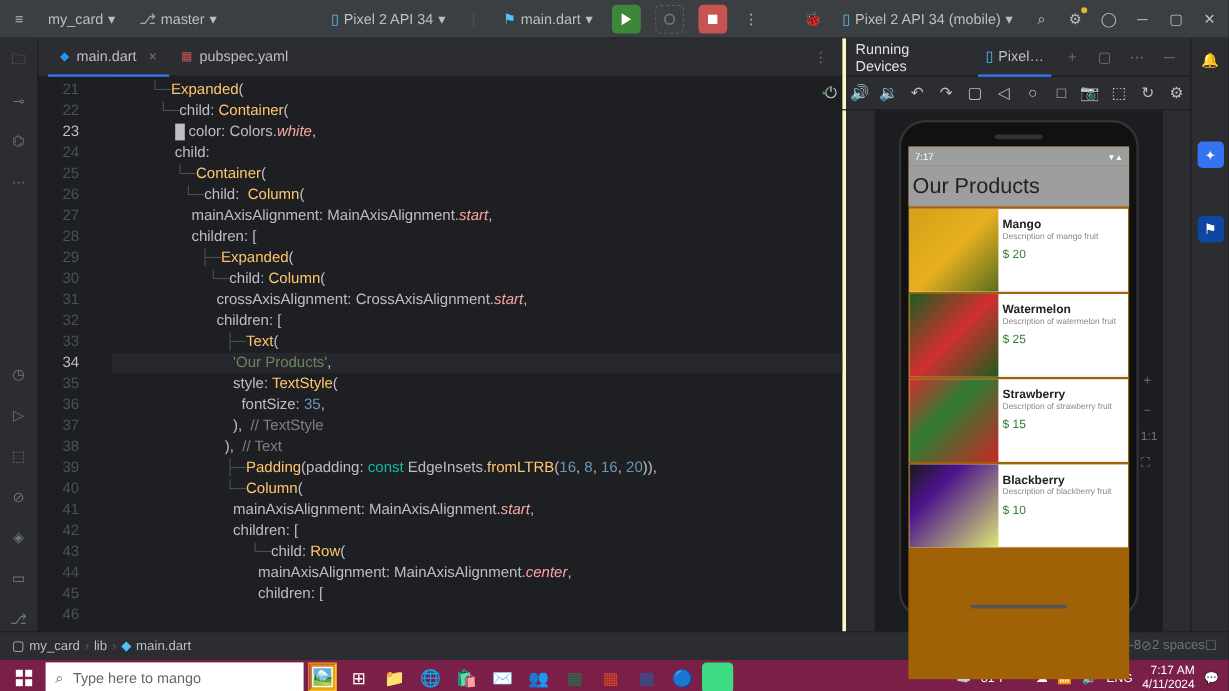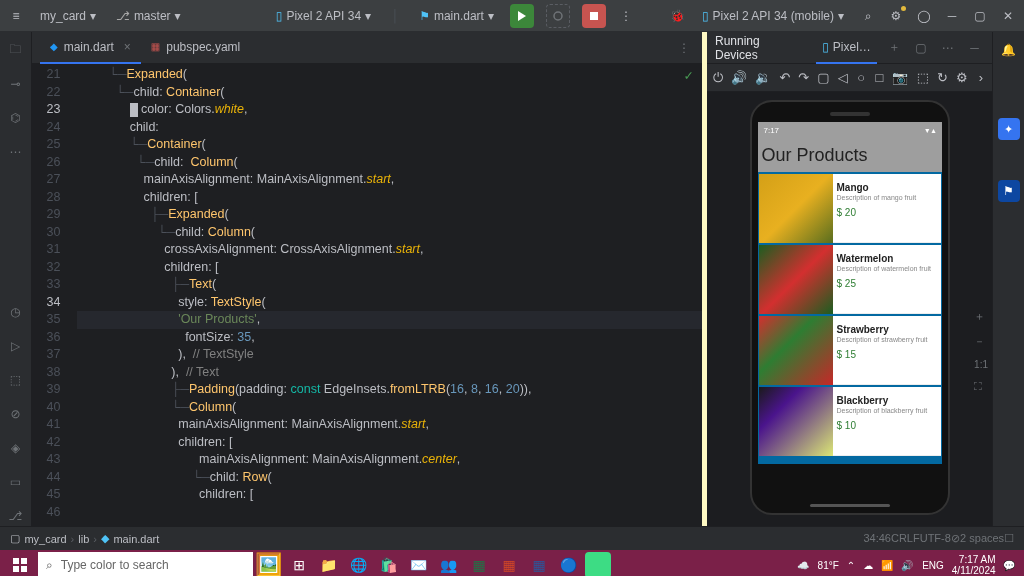--- a/index.html
+++ b/index.html
@@ -19,53 +19,53 @@
     
     .editor-section { flex: 1; display: flex; flex-direction: column; background: #1e1f22; }
     .tabs-row { height: 32px; background: #2b2d30; display: flex; align-items: center; padding: 0 8px; border-bottom: 1px solid #1e1f22; }
     .tab { padding: 0 10px; height: 32px; display: flex; align-items: center; gap: 6px; font-size: 12px; border-bottom: 2px solid transparent; }
     .tab.active { border-bottom-color: #3574f0; color: #bcbec4; }
     .tab-close { color: #6f7377; cursor: pointer; margin-left: 4px; }
     .tab-icon-dart { color: #2196f3; font-size: 10px; }
     .tab-icon-pub { color: #c75450; font-size: 10px; }
     
     .code-area { flex: 1; display: flex; overflow: hidden; font-family: "JetBrains Mono", Consolas, monospace; font-size: 12.5px; line-height: 17.5px; }
-    .line-numbers { width: 45px; background: #1e1f22; text-align: center; padding: 2px 6px 0 4px; color: #4b5059; user-select: none; }
+    .line-numbers { width: 45px; background: #1e1f22; text-align: left; padding: 2px 6px 0 4px; color: #4b5059; user-select: none; margin-left: 16px; }
     .line-numbers div { height: 17.5px; }
     .line-numbers .current { color: #bcbec4; }
     .code-lines { flex: 1; padding-top: 2px; position: relative; }
     .code-line { height: 17.5px; white-space: pre; padding-left: 4px; }
     .code-line.highlight { background: #26282e; }
     .tree-line { color: #4b5059; }
     .c-kw { color: #14b8a6; }
     .c-type { color: #ffc66d; }
     .c-str { color: #6a8759; }
     .c-num { color: #6897bb; }
     .c-comment { color: #808080; }
     .c-method { color: #ffc66d; }
-    .c-static { color: #eab308; font-style: italic; }
+    .c-static { color: #fca5a5; font-style: italic; }
     .cursor-box { display: inline-block; width: 8px; height: 14px; background: #bcbec4; vertical-align: middle; }
     
     .check-icon { position: absolute; right: 8px; top: 4px; color: #499c54; }
     
     .right-gutter { width: 32px; background: #2b2d30; display: flex; flex-direction: column; align-items: center; padding-top: 8px; gap: 14px; border-left: 1px solid #1e1f22; }
     .flutter-icon { width: 22px; height: 22px; background: #0d47a1; border-radius: 4px; display: flex; align-items: center; justify-content: center; color: #fff; font-size: 12px; }
     .ai-icon { width: 22px; height: 22px; background: #3574f0; border-radius: 4px; color: #fff; font-size: 11px; display: flex; align-items: center; justify-content: center; }
     
-    .running-panel { width: 290px; background: #2b2d30; display: flex; flex-direction: column; border-left: 5px solid #fef9c3; }
+    .running-panel { width: 290px; background: #2b2d30; display: flex; flex-direction: column; border-left: 3px solid #fef9c3; align-items: center; }
     .rp-header { height: 32px; display: flex; align-items: center; padding: 0 8px; gap: 8px; border-bottom: 1px solid #1e1f22; }
     .rp-title { color: #dfe1e5; font-size: 12px; }
     .rp-tab { padding: 0 6px; height: 32px; display: flex; align-items: center; gap: 4px; font-size: 12px; border-bottom: 2px solid #3574f0; }
     .rp-toolbar { height: 28px; display: flex; align-items: center; padding: 0 6px; gap: 8px; border-bottom: 1px solid #1e1f22; }
     .rp-tool { width: 16px; height: 16px; display: flex; align-items: center; justify-content: center; color: #bcbec4; cursor: pointer; font-size: 13px; }
     
     .device-frame { flex: 1; background: #1c1d20; padding: 8px 20px; display: flex; flex-direction: column; align-items: center; position: relative; }
     .phone { width: 200px; height: 415px; background: #111; border-radius: 22px; padding: 10px 6px 24px; position: relative; border: 2px solid #333; }
     .phone-speaker { width: 40px; height: 4px; background: #333; border-radius: 2px; margin: 0 auto 6px; }
-    .phone-screen { width: 100%; height: 342px; background: #0369a1; overflow: hidden; }
+    .phone-screen { width: 100%; height: 444px; background: #a16207; overflow: hidden; }
     .phone-statusbar { height: 16px; background: #9e9e9e; display: flex; align-items: center; justify-content: space-between; padding: 0 6px; font-size: 8px; color: #fff; }
     .app-header { height: 34px; background: #9e9e9e; display: flex; align-items: center; padding: 0 4px; font-size: 18px; color: #222; }
     .product-card { display: flex; background: #fff; height: 69px; margin: 2px 1px; border-bottom: 1px solid #eee; }
     .product-img { width: 74px; height: 69px; }
     .img-mango { background: linear-gradient(135deg, #d4a017 0%, #e8b020 50%, #5a6e1e 100%); }
     .img-watermelon { background: linear-gradient(135deg, #1b5e20 0%, #d32f2f 50%, #1b5e20 100%); }
     .img-strawberry { background: linear-gradient(135deg, #d32f2f 0%, #2e7d32 40%, #c62828 100%); }
     .img-blackberry { background: linear-gradient(135deg, #1a1a1a 0%, #4a148c 30%, #dce775 100%); }
     .product-info { flex: 1; padding: 8px 4px; }
     .product-name { font-size: 10px; font-weight: 600; color: #222; }
@@ -195,31 +195,31 @@
           <div class="code-line">              <span class="">child:</span></div>
           <div class="code-line">              <span class="tree-line">└─</span><span class="c-type">Container</span><span class="">(</span></div>
           <div class="code-line">                <span class="tree-line">└─</span><span class="">child:  </span><span class="c-type">Column</span><span class="">(</span></div>
           <div class="code-line">                  <span class="">mainAxisAlignment: MainAxisAlignment.</span><span class="c-static">start</span><span class="">,</span></div>
           <div class="code-line">                  <span class="">children: [</span></div>
           <div class="code-line">                    <span class="tree-line">├─</span><span class="c-type">Expanded</span><span class="">(</span></div>
           <div class="code-line">                      <span class="tree-line">└─</span><span class="">child: </span><span class="c-type">Column</span><span class="">(</span></div>
           <div class="code-line">                        <span class="">crossAxisAlignment: CrossAxisAlignment.</span><span class="c-static">start</span><span class="">,</span></div>
           <div class="code-line">                        <span class="">children: [</span></div>
           <div class="code-line">                          <span class="tree-line">├─</span><span class="c-type">Text</span><span class="">(</span></div>
+          <div class="code-line highlight">                            <span class="c-str">'Our Products'</span><span class="">,</span></div>
           <div class="code-line">                            <span class="">style: </span><span class="c-type">TextStyle</span><span class="">(</span></div>
-          <div class="code-line highlight">                            <span class="c-str">'Our Products'</span><span class="">,</span></div>
           <div class="code-line">                              <span class="">fontSize: </span><span class="c-num">35</span><span class="">,</span></div>
           <div class="code-line">                            <span class="">),  </span><span class="c-comment">// TextStyle</span></div>
           <div class="code-line">                          <span class="">),  </span><span class="c-comment">// Text</span></div>
           <div class="code-line">                          <span class="tree-line">├─</span><span class="c-type">Padding</span><span class="">(padding: </span><span class="c-kw">const</span><span class=""> EdgeInsets.</span><span class="c-method">fromLTRB</span><span class="">(</span><span class="c-num">16</span><span class="">, </span><span class="c-num">8</span><span class="">, </span><span class="c-num">16</span><span class="">, </span><span class="c-num">20</span><span class="">)),</span></div>
           <div class="code-line">                          <span class="tree-line">└─</span><span class="c-type">Column</span><span class="">(</span></div>
           <div class="code-line">                            <span class="">mainAxisAlignment: MainAxisAlignment.</span><span class="c-static">start</span><span class="">,</span></div>
           <div class="code-line">                            <span class="">children: [</span></div>
+          <div class="code-line">                                <span class="tree-line">└─</span><span class="">child: </span><span class="c-type">Row</span><span class="">(</span></div>
           <div class="code-line">                                  <span class="">mainAxisAlignment: MainAxisAlignment.</span><span class="c-static">center</span><span class="">,</span></div>
-          <div class="code-line">                                <span class="tree-line">└─</span><span class="">child: </span><span class="c-type">Row</span><span class="">(</span></div>
           <div class="code-line">                                  <span class="">children: [</span></div>
         </div>
     </div>
   </div>
 
   <div class="running-panel">
     <div class="rp-header">
       <span class="rp-title">Running Devices</span>
       <span class="spacer"></span>
       <div class="rp-tab">
@@ -335,21 +335,21 @@
   <span class="tb-start">
       <svg width="14" height="14" viewBox="0 0 14 14">
         <rect x="0" y="0" width="6" height="6" fill="#fff"></rect>
         <rect x="8" y="0" width="6" height="6" fill="#fff"></rect>
         <rect x="0" y="8" width="6" height="6" fill="#fff"></rect>
         <rect x="8" y="8" width="6" height="6" fill="#fff"></rect>
       </svg>
     </span>
   <div class="tb-search">
     <span>⌕</span>
-    <span>Type color to search</span>
+    <span>Type here to mango</span>
   </div>
   <span class="tb-icon" style="font-size:22px">🖼️</span>
   <span class="tb-icon" style="color:#fff">⊞</span>
   <span class="tb-icon">📁</span>
   <span class="tb-icon">🌐</span>
   <span class="tb-icon">🛍️</span>
   <span class="tb-icon">✉️</span>
   <span class="tb-icon">👥</span>
   <span class="tb-icon" style="color:#217346">▦</span>
   <span class="tb-icon" style="color:#d24726">▦</span>

